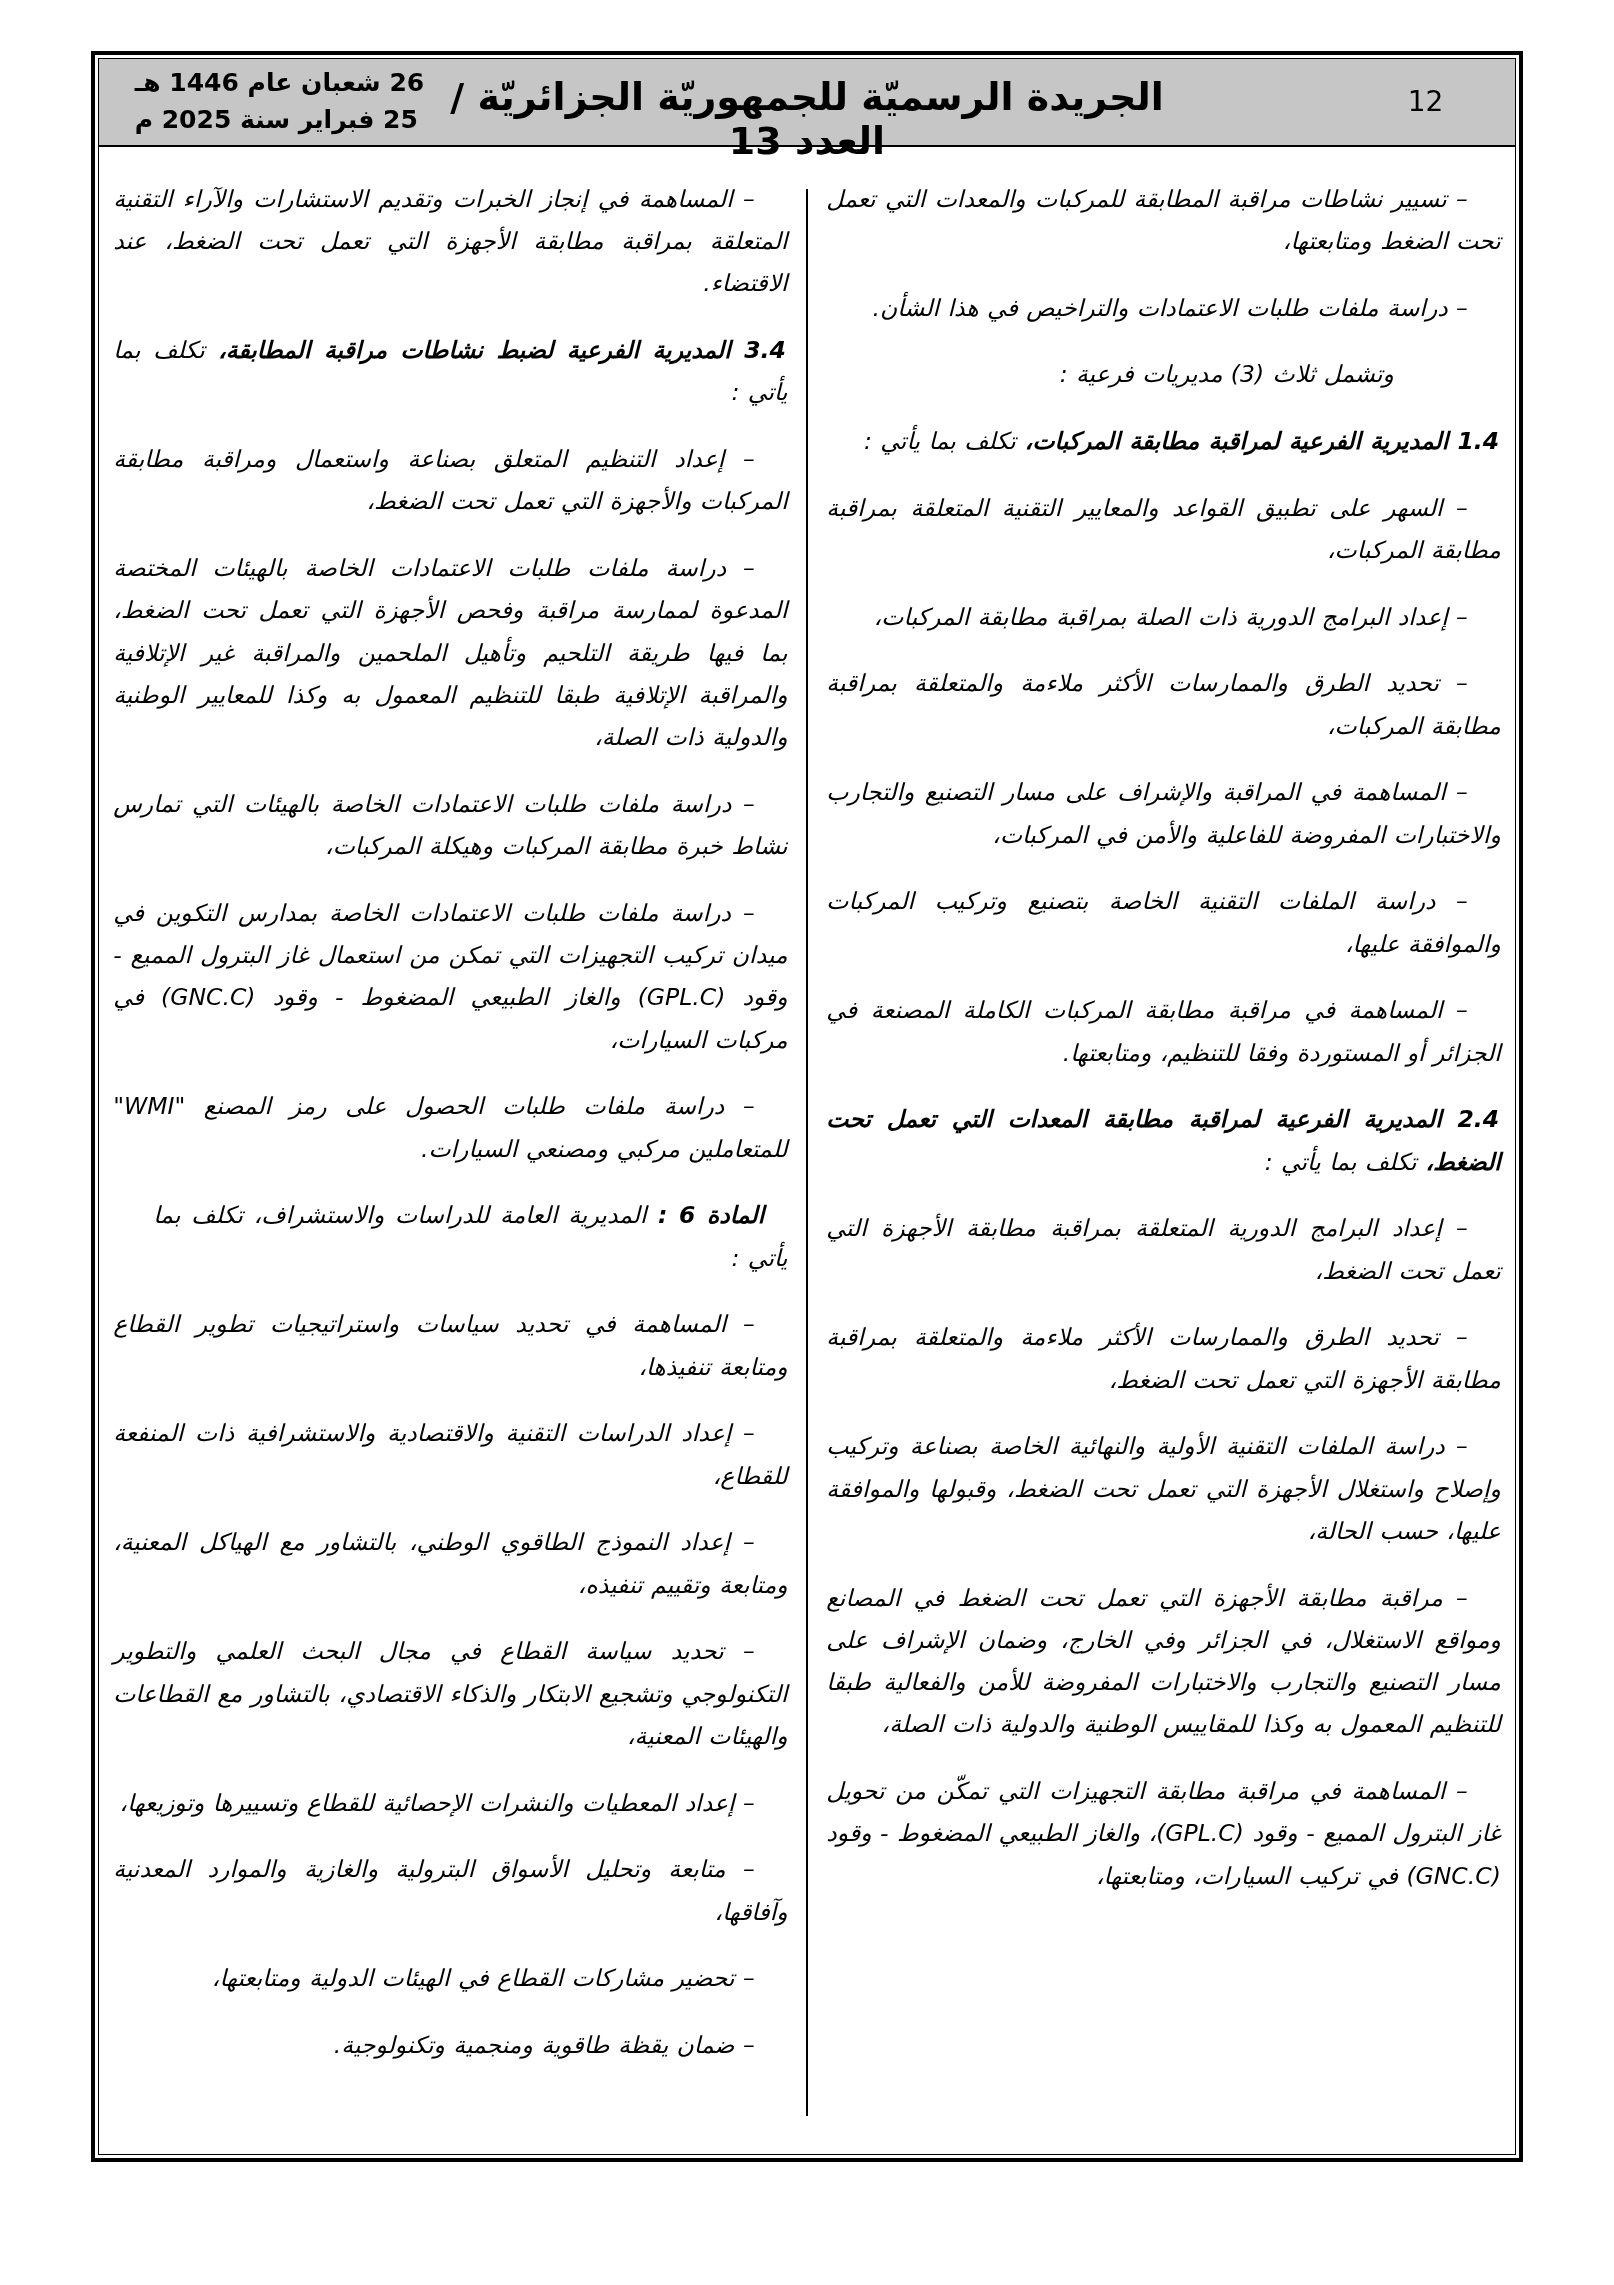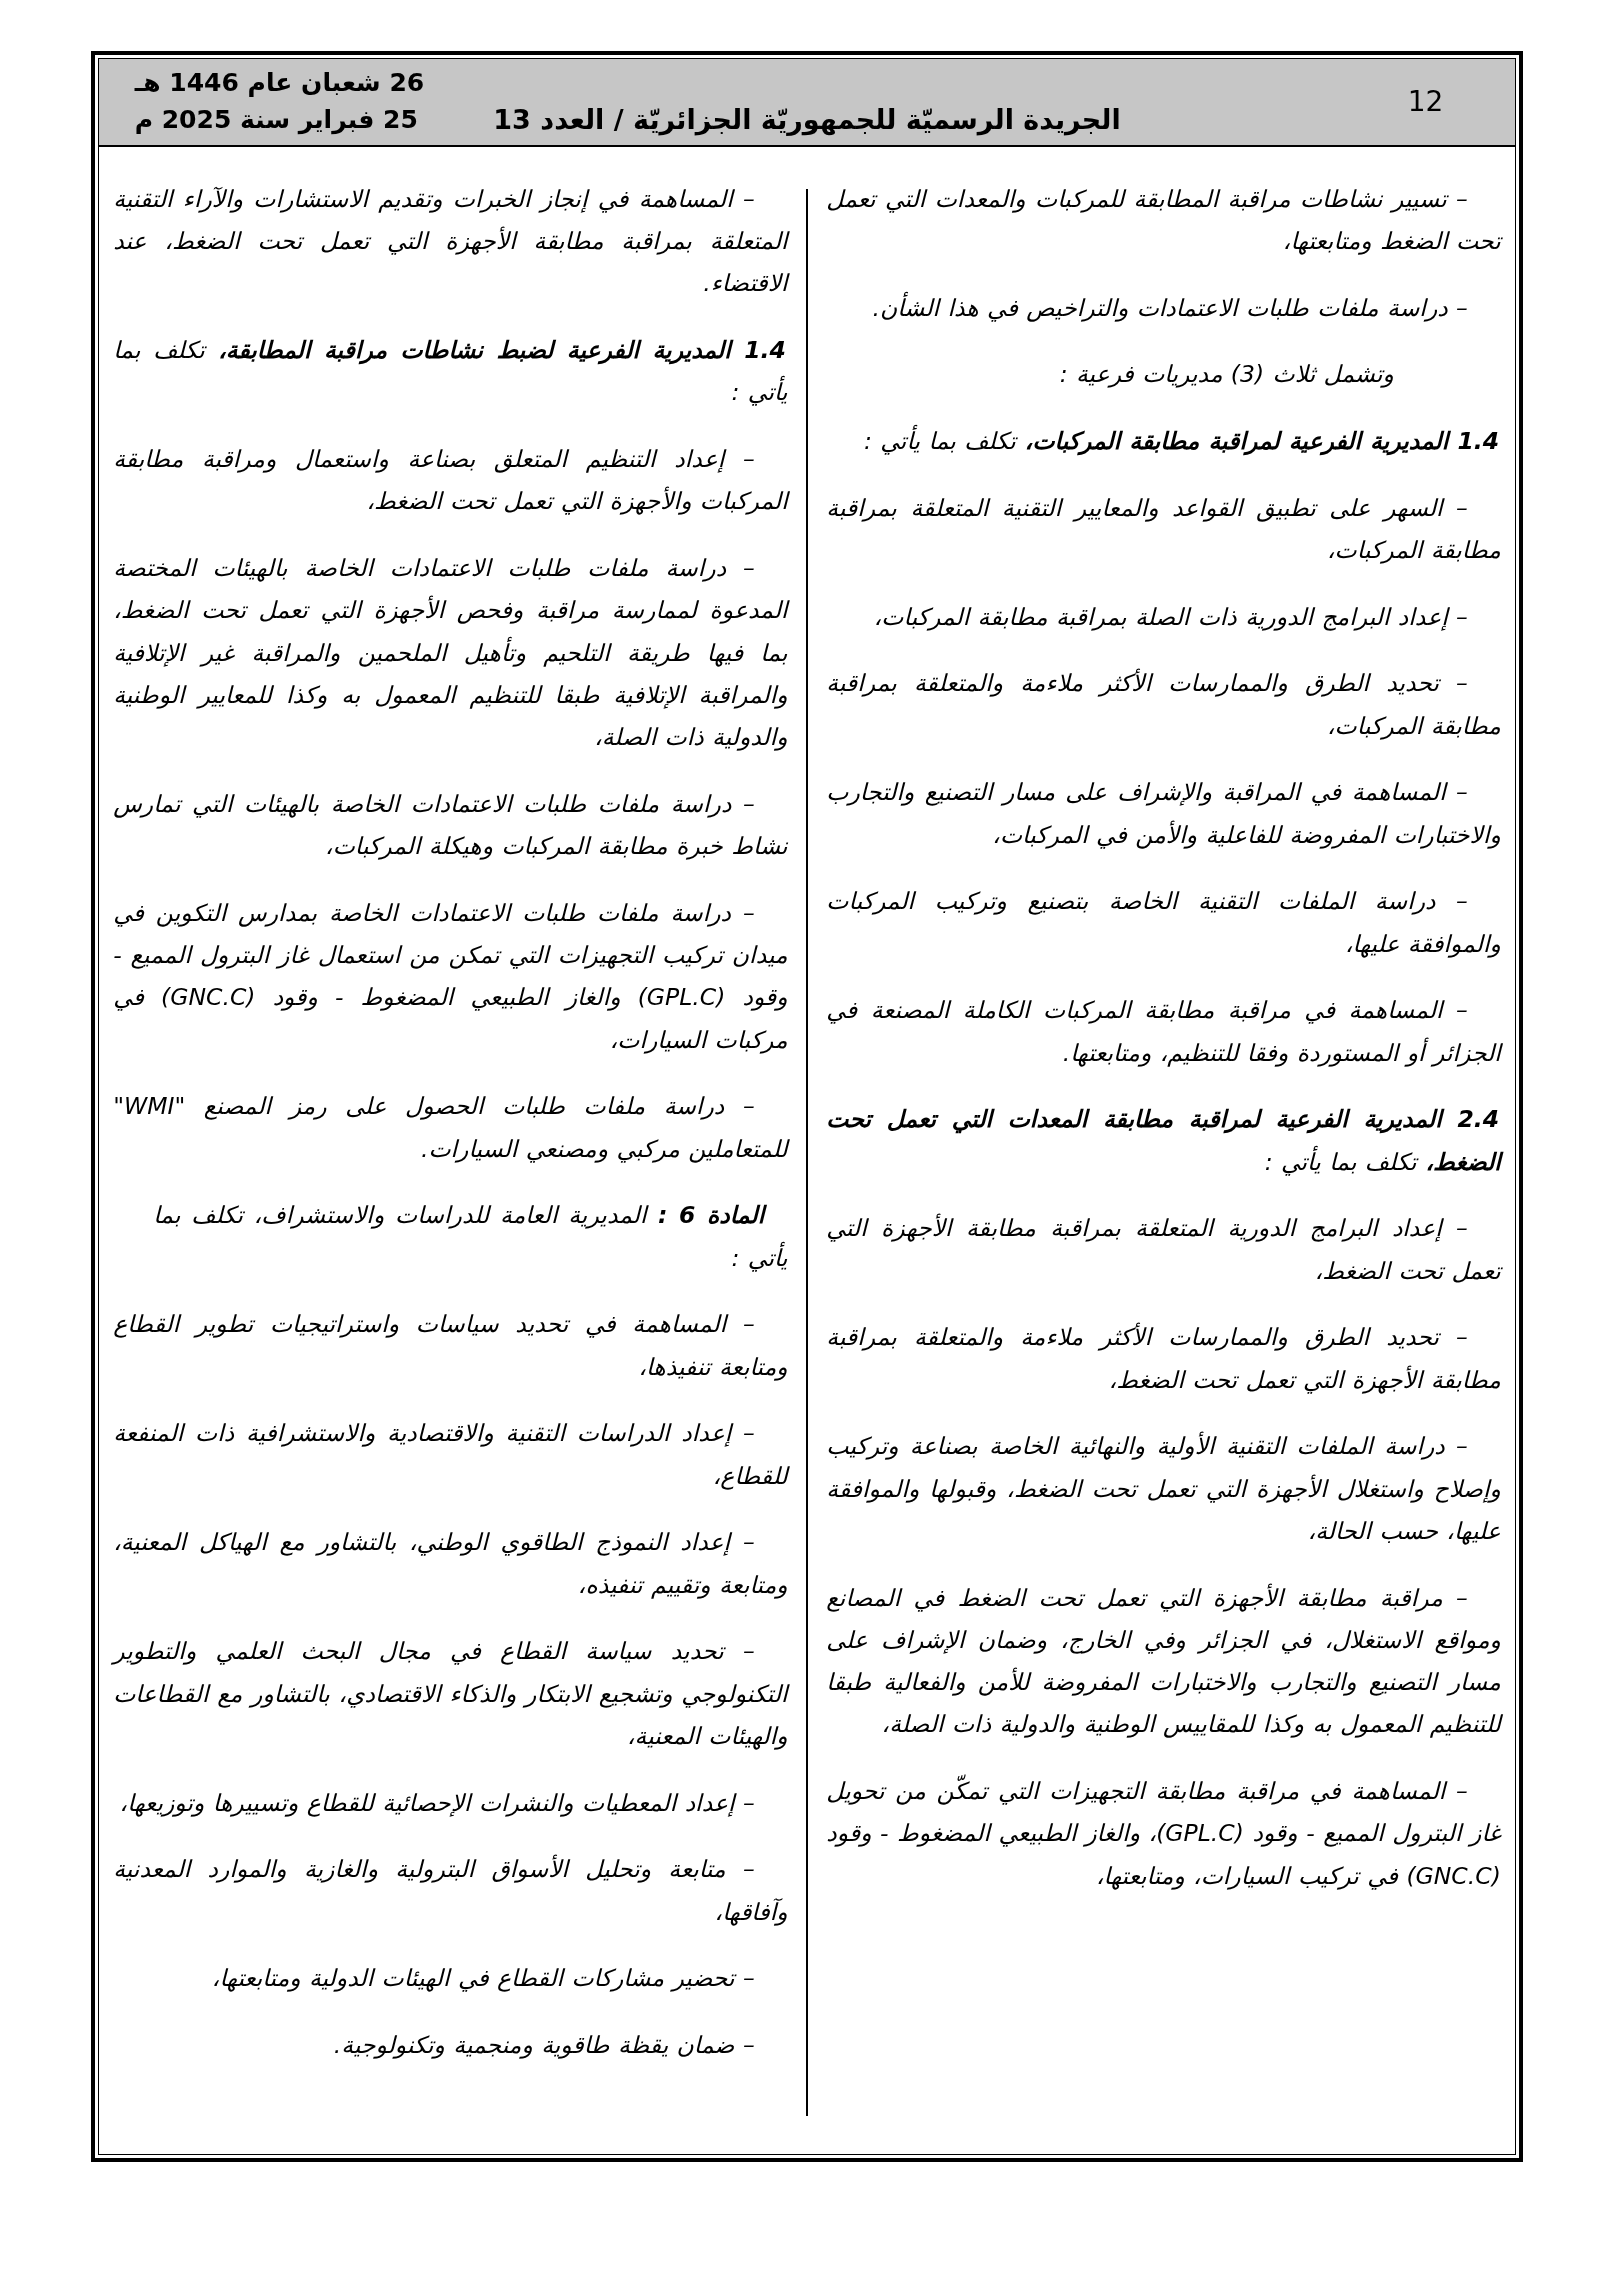--- a/index.html
+++ b/index.html
@@ -18,21 +18,21 @@
   .header-band{
     background:#c6c6c6;border-bottom:2.7px solid #000;
     height:88px;flex:0 0 auto;display:flex;align-items:center;
     direction:rtl;padding:0 36px;box-sizing:border-box;
   }
   .header-side{width:299px;flex:0 0 auto;}
   .page-number{
     font-size:28px;font-weight:normal;text-align:right;padding-right:36px;box-sizing:border-box;
   }
   .gazette-title{
-    flex:1;text-align:center;font-size:27px;font-weight:bold;
+    flex:1;text-align:center;font-size:38px;font-weight:bold;
     letter-spacing:0px;
     margin-top:35px;
   }
   .dates{
     width:299px;flex:0 0 auto;text-align:left;direction:rtl;
     font-size:25px;font-weight:bold;line-height:1.45;
   }
   .content{
     flex:1;display:flex;flex-direction:row;direction:rtl;
     padding:0 1.8px;box-sizing:border-box;
@@ -86,21 +86,21 @@
           <p class="para heading"><span class="b">2.4 المديرية الفرعية لمراقبة مطابقة المعدات التي تعمل تحت الضغط، </span><span class="rest">تكلف بما يأتي :</span></p>
           <p class="para item">– إعداد البرامج الدورية المتعلقة بمراقبة مطابقة الأجهزة التي تعمل تحت الضغط،</p>
           <p class="para item">– تحديد الطرق والممارسات الأكثر ملاءمة والمتعلقة بمراقبة مطابقة الأجهزة التي تعمل تحت الضغط،</p>
           <p class="para item">– دراسة الملفات التقنية الأولية والنهائية الخاصة بصناعة وتركيب وإصلاح واستغلال الأجهزة التي تعمل تحت الضغط، وقبولها والموافقة عليها، حسب الحالة،</p>
           <p class="para item">– مراقبة مطابقة الأجهزة التي تعمل تحت الضغط في المصانع ومواقع الاستغلال، في الجزائر وفي الخارج، وضمان الإشراف على مسار التصنيع والتجارب والاختبارات المفروضة للأمن والفعالية طبقا للتنظيم المعمول به وكذا للمقاييس الوطنية والدولية ذات الصلة،</p>
           <p class="para item">– المساهمة في مراقبة مطابقة التجهيزات التي تمكّن من تحويل غاز البترول المميع - وقود (GPL.C)، والغاز الطبيعي المضغوط - وقود (GNC.C) في تركيب السيارات، ومتابعتها،</p>
         </div>
       <div class="divider"></div>
       <div class="col col-left" id="col-left">
           <p class="para item">– المساهمة في إنجاز الخبرات وتقديم الاستشارات والآراء التقنية المتعلقة بمراقبة مطابقة الأجهزة التي تعمل تحت الضغط، عند الاقتضاء.</p>
-          <p class="para heading"><span class="b">1.4 المديرية الفرعية لضبط نشاطات مراقبة المطابقة، </span><span class="rest">تكلف بما يأتي :</span></p>
+          <p class="para heading"><span class="b">3.4 المديرية الفرعية لضبط نشاطات مراقبة المطابقة، </span><span class="rest">تكلف بما يأتي :</span></p>
           <p class="para item">– إعداد التنظيم المتعلق بصناعة واستعمال ومراقبة مطابقة المركبات والأجهزة التي تعمل تحت الضغط،</p>
           <p class="para item">– دراسة ملفات طلبات الاعتمادات الخاصة بالهيئات المختصة المدعوة لممارسة مراقبة وفحص الأجهزة التي تعمل تحت الضغط، بما فيها طريقة التلحيم وتأهيل الملحمين والمراقبة غير الإتلافية والمراقبة الإتلافية طبقا للتنظيم المعمول به وكذا للمعايير الوطنية والدولية ذات الصلة،</p>
           <p class="para item">– دراسة ملفات طلبات الاعتمادات الخاصة بالهيئات التي تمارس نشاط خبرة مطابقة المركبات وهيكلة المركبات،</p>
           <p class="para item">– دراسة ملفات طلبات الاعتمادات الخاصة بمدارس التكوين في ميدان تركيب التجهيزات التي تمكن من استعمال غاز البترول المميع - وقود (GPL.C) والغاز الطبيعي المضغوط - وقود (GNC.C) في مركبات السيارات،</p>
           <p class="para item">– دراسة ملفات طلبات الحصول على رمز المصنع "WMI" للمتعاملين مركبي ومصنعي السيارات.</p>
           <p class="para article"><span class="b">المادة 6 : </span><span class="rest">المديرية العامة للدراسات والاستشراف، تكلف بما يأتي :</span></p>
           <p class="para item">– المساهمة في تحديد سياسات واستراتيجيات تطوير القطاع ومتابعة تنفيذها،</p>
           <p class="para item">– إعداد الدراسات التقنية والاقتصادية والاستشرافية ذات المنفعة للقطاع،</p>
           <p class="para item">– إعداد النموذج الطاقوي الوطني، بالتشاور مع الهياكل المعنية، ومتابعة وتقييم تنفيذه،</p>
           <p class="para item">– تحديد سياسة القطاع في مجال البحث العلمي والتطوير التكنولوجي وتشجيع الابتكار والذكاء الاقتصادي، بالتشاور مع القطاعات والهيئات المعنية،</p>

